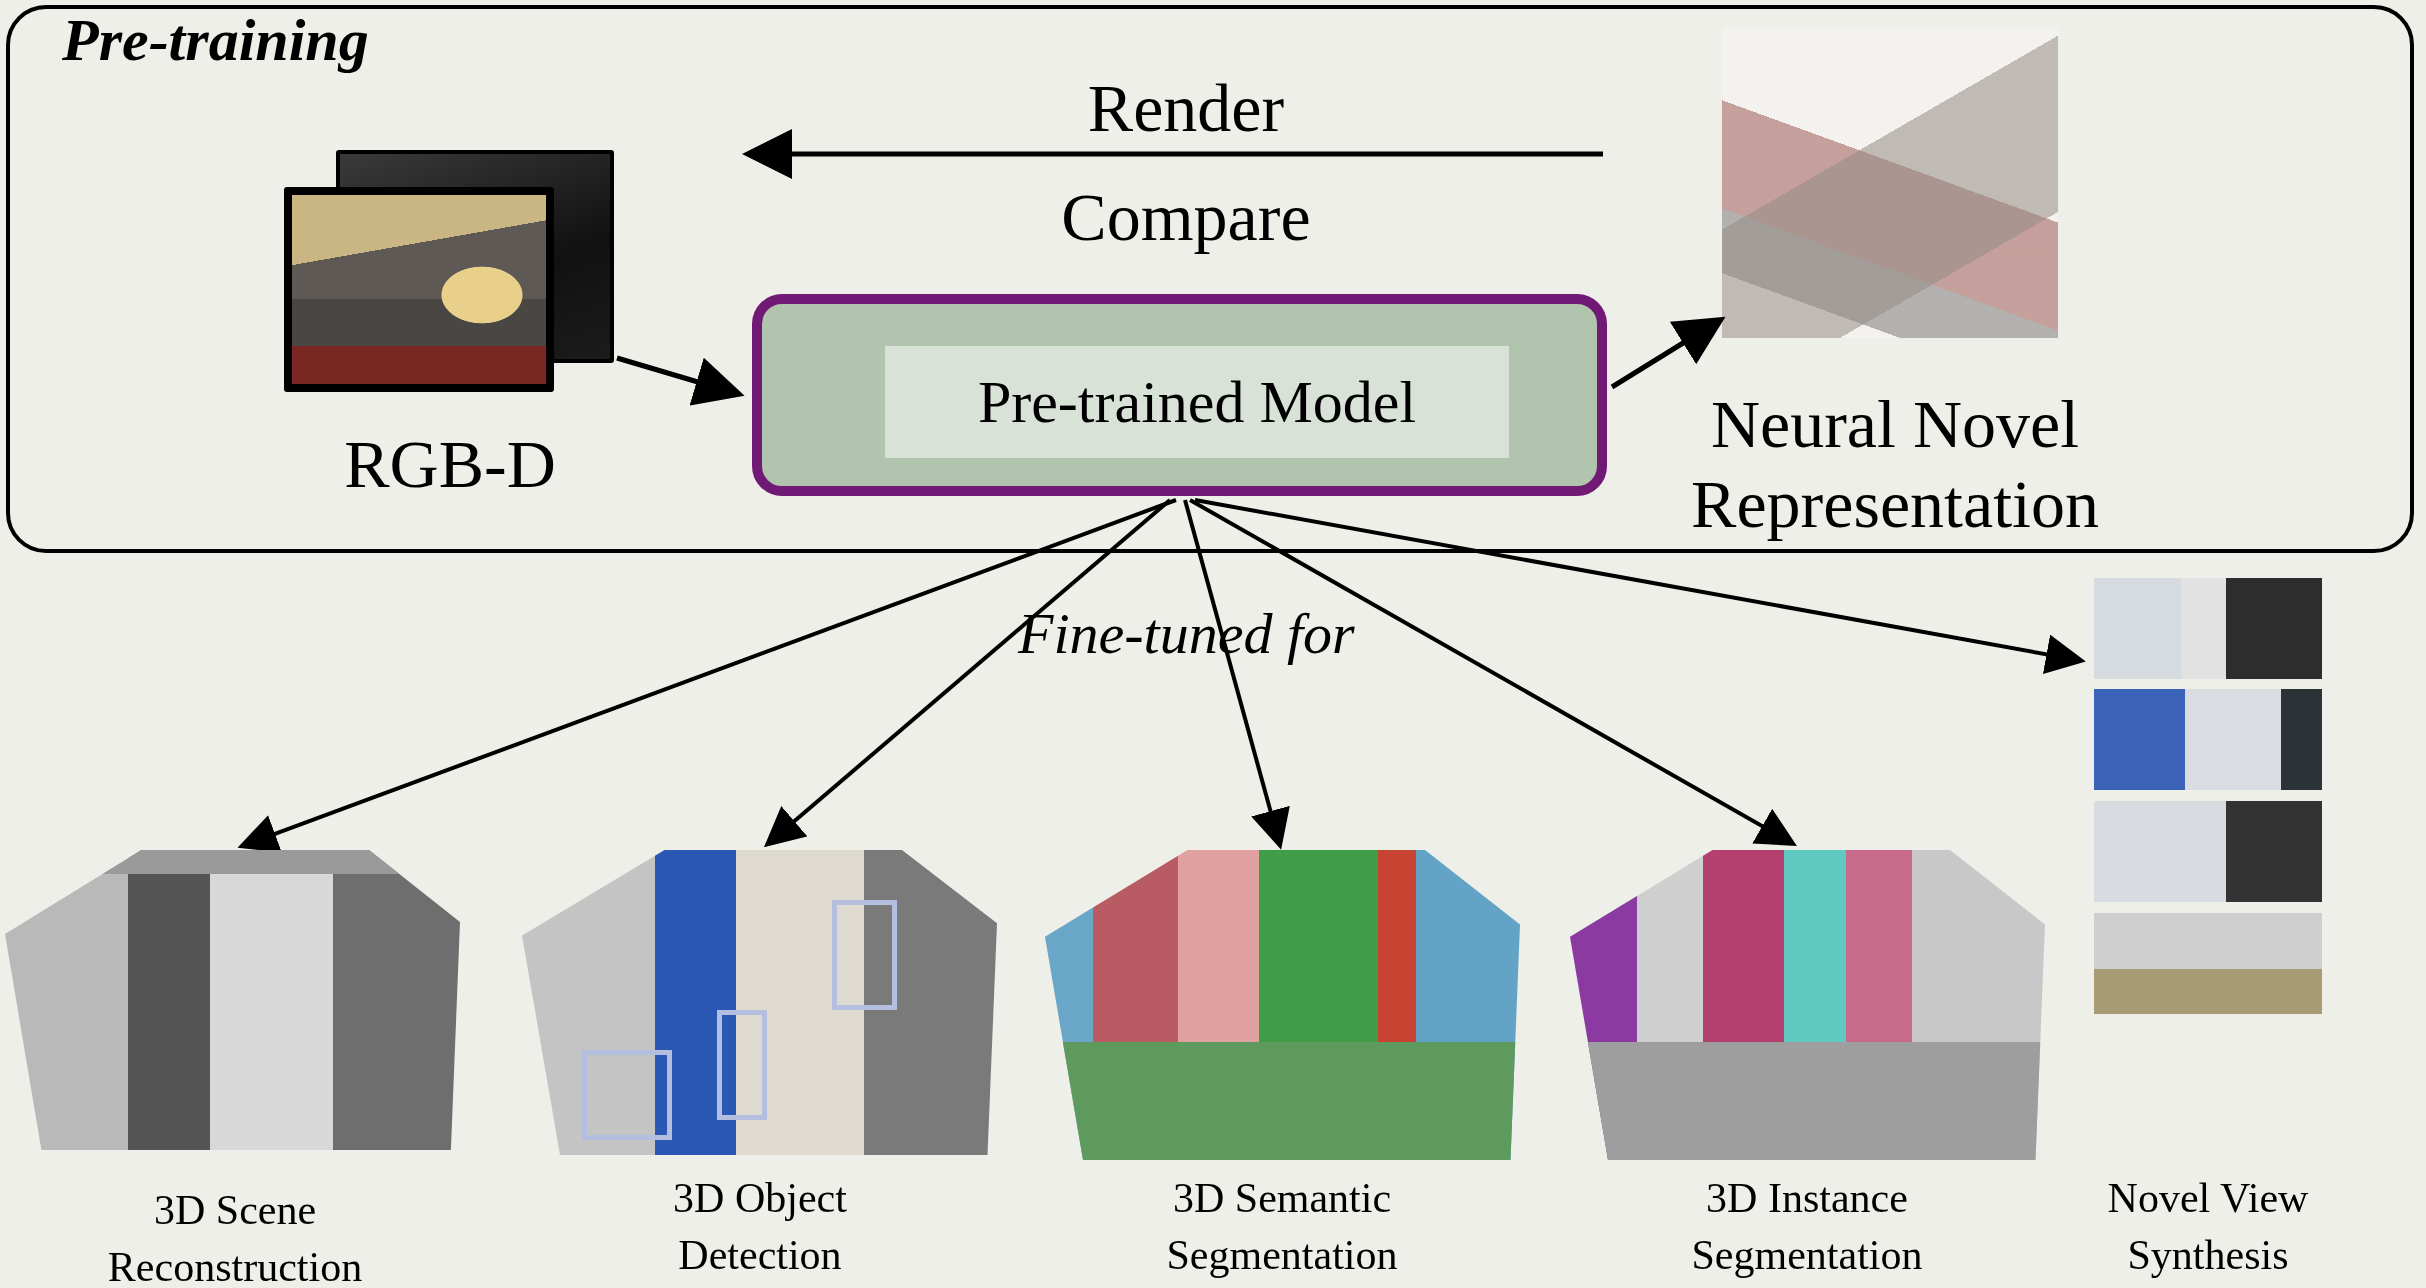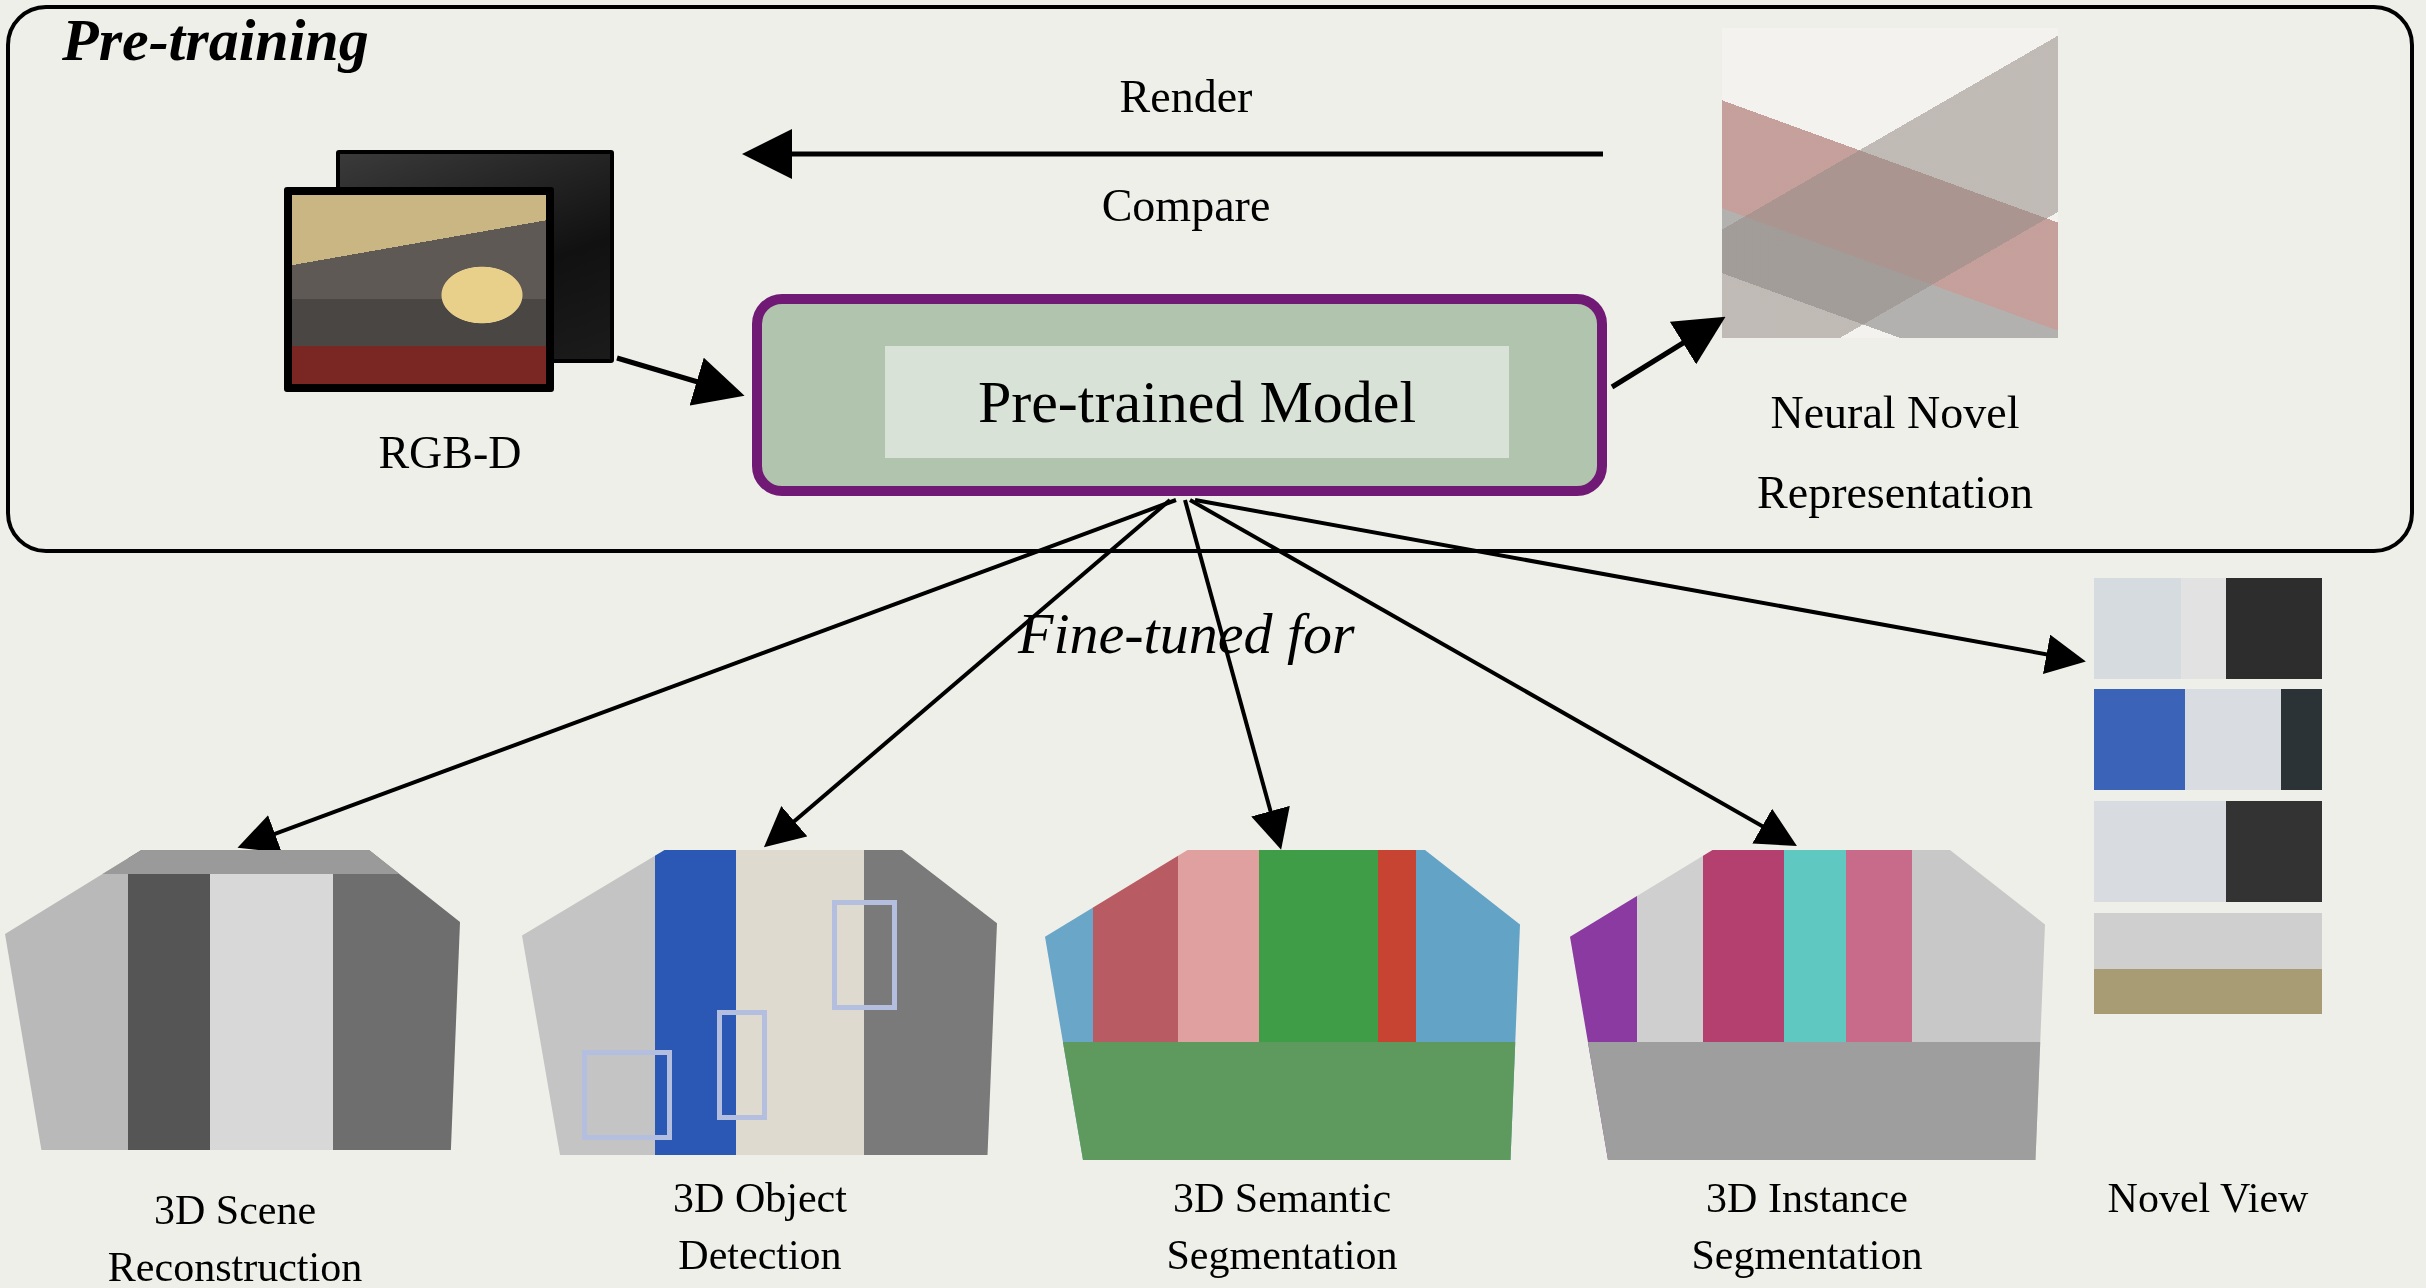--- a/index.html
+++ b/index.html
@@ -1,21 +1,21 @@
 <!DOCTYPE html>
 <html><head>
 <meta charset="utf-8">
 <style>
   html, body { margin:0; padding:0; }
   body { width:2426px; height:1288px; background:#efefea; position:relative; overflow:hidden;
          font-family:"Liberation Serif", serif; color:#000; }
   .abs { position:absolute; }
   #pretrain-box { left:6px; top:5px; width:2408px; height:548px; border:4px solid #000; border-radius:40px; box-sizing:border-box; }
   #pretrain-title { left:62px; top:6px; font-size:60px; font-weight:bold; font-style:italic; }
-  .label { font-size:46px; text-align:center; white-space:nowrap; line-height:1; }
+  .label { font-size:68px; text-align:center; white-space:nowrap; line-height:1; }
   .small-label { font-size:42px; text-align:center; line-height:1.35; white-space:nowrap; }
   #model-box { left:752px; top:294px; width:855px; height:202px; background:#b0c4ae; border:10px solid #701a75; border-radius:30px; box-sizing:border-box; }
   #model-inner { left:123px; top:42px; width:624px; height:112px; background:#d8e2d7; display:flex; align-items:center; justify-content:center; font-size:60px; }
   svg#wires { position:absolute; left:0; top:0; }
   .thumb { border-radius:3px; overflow:hidden; }
 </style>
 </head>
 <body>
 
 <div id="pretrain-box" class="abs"></div>
@@ -94,13 +94,14 @@
 <div class="abs small-label" style="left:1107px;top:1170px;width:350px;">
   <div>3D Semantic</div>
   <div>Segmentation</div>
 </div>
 <div class="abs small-label" style="left:1632px;top:1170px;width:350px;">
   <div>3D Instance</div>
   <div>Segmentation</div>
 </div>
 <div class="abs small-label" style="left:2058px;top:1170px;width:300px;">
   <div>Novel View</div>
+  <div>Synthesis</div>
 </div>
 
 </body></html>

